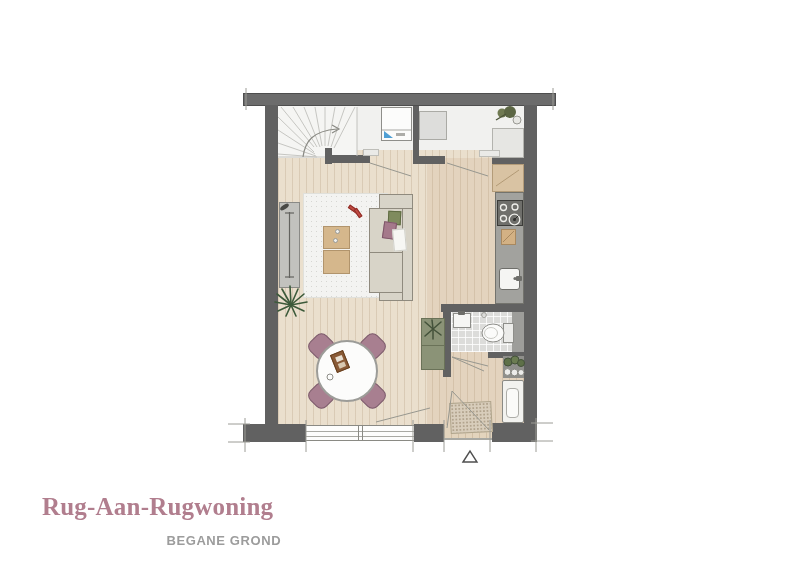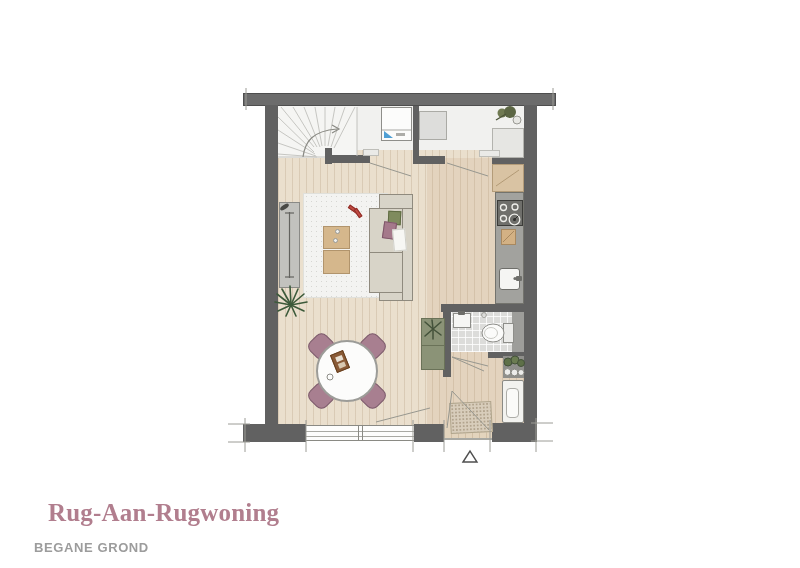--- a/index.html
+++ b/index.html
@@ -18,24 +18,24 @@
     background-image:repeating-linear-gradient(0deg,rgba(255,255,255,.8) 0 1px,transparent 1px 7px),
                      repeating-linear-gradient(90deg,rgba(255,255,255,.8) 0 1px,transparent 1px 7px);}
   .stair{background:#f5f5f3;}
   .greige{background:var(--greige,#d8d4c8);border:1px solid var(--greige-outline,#8f8a7e);}
   .wood{background:var(--wood,#d5b78c);border:1px solid #b1946c;}
   .mauve{background:var(--mauve,#a87f90);border:1px solid var(--mauve-dark,#7c5a6b);}
   .whiteitem{background:var(--white-item,#f6f6f4);border:1px solid #8e8e8a;}
   .rug{background-color:var(--rug,#f3f3f1);border:1px solid #e0e0db;
     background-image:radial-gradient(rgba(140,140,130,.28) .7px,transparent .9px);background-size:5px 5px;}
   .caption{position:absolute;left:34px;top:485px;}
-  .caption h1{margin:14px;font-family:"Liberation Serif",serif;font-weight:bold;font-size:25px;
+  .caption h1{margin:8px;font-family:"Liberation Serif",serif;font-weight:bold;font-size:25px;
     line-height:27px;color:var(--title-color,#b17e8e);letter-spacing:.2px;}
   .caption .sub{margin-top:13px;font-size:13px;font-weight:bold;letter-spacing:.6px;
-    color:var(--subtitle-color,#9c9c9c);}
+    color:var(--subtitle-color,#9c9c9c);text-align:right;}
   svg.overlay{position:absolute;left:0;top:0;pointer-events:none;}
 </style>
 </head>
 <body>
 
 <div class="canvas">
 
   <div class="abs floor-pale" style="left:277px;top:106px;width:247px;height:57px;"></div>
   <div class="abs floor-wood" style="left:278px;top:150px;width:246px;height:275px;"></div>
   <div class="abs tint" style="left:427px;top:158px;width:97px;height:267px;"></div>

